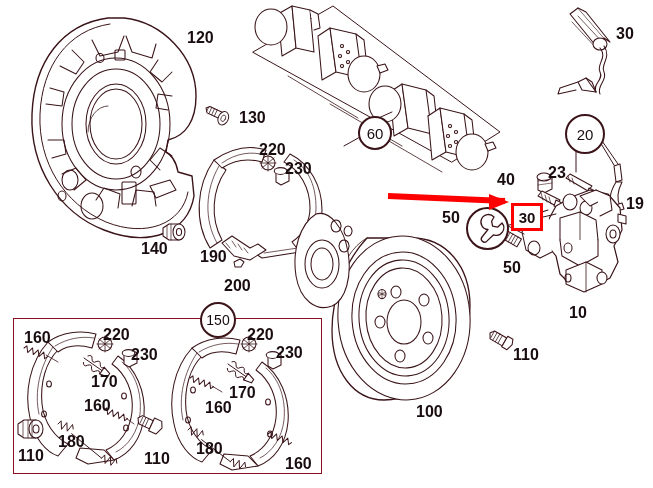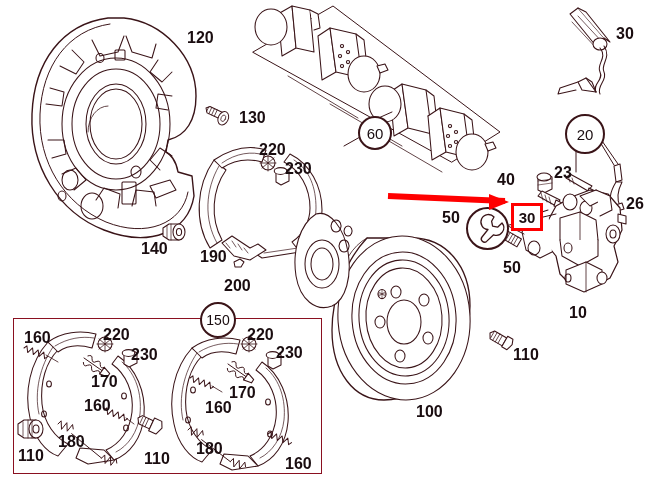--- a/index.html
+++ b/index.html
@@ -408,22 +408,22 @@
   </svg>
   <div class="hl-box" style="left:511px;top:203px;width:26px;height:22px;">
     <span>30</span>
   </div>
 
   <span class="lbl" style="left:187px;top:30px;">120</span>
   <span class="lbl" style="left:616px;top:26px;">30</span>
   <span class="lbl" style="left:239px;top:110px;">130</span>
   <span class="lbl" style="left:259px;top:142px;">220</span>
   <span class="lbl" style="left:285px;top:161px;">230</span>
-  <span class="lbl" style="left:548px;top:165px;margin-left:6px;">23</span>
-  <span class="lbl" style="left:626px;top:196px;">26</span>
+  <span class="lbl" style="left:548px;top:165px;">23</span>
+  <span class="lbl" style="left:626px;top:196px;">19</span>
   <span class="lbl" style="left:497px;top:172px;">40</span>
   <span class="lbl" style="left:503px;top:260px;">50</span>
   <span class="lbl" style="left:569px;top:305px;">10</span>
   <span class="lbl" style="left:141px;top:241px;">140</span>
   <span class="lbl" style="left:200px;top:249px;">190</span>
   <span class="lbl" style="left:224px;top:278px;text-align:right;">200</span>
   <span class="lbl" style="left:416px;top:404px;text-align:right;">100</span>
   <span class="lbl" style="left:513px;top:347px;">110</span>
 
   <span class="lbl" style="left:24px;top:330px;">160</span>

